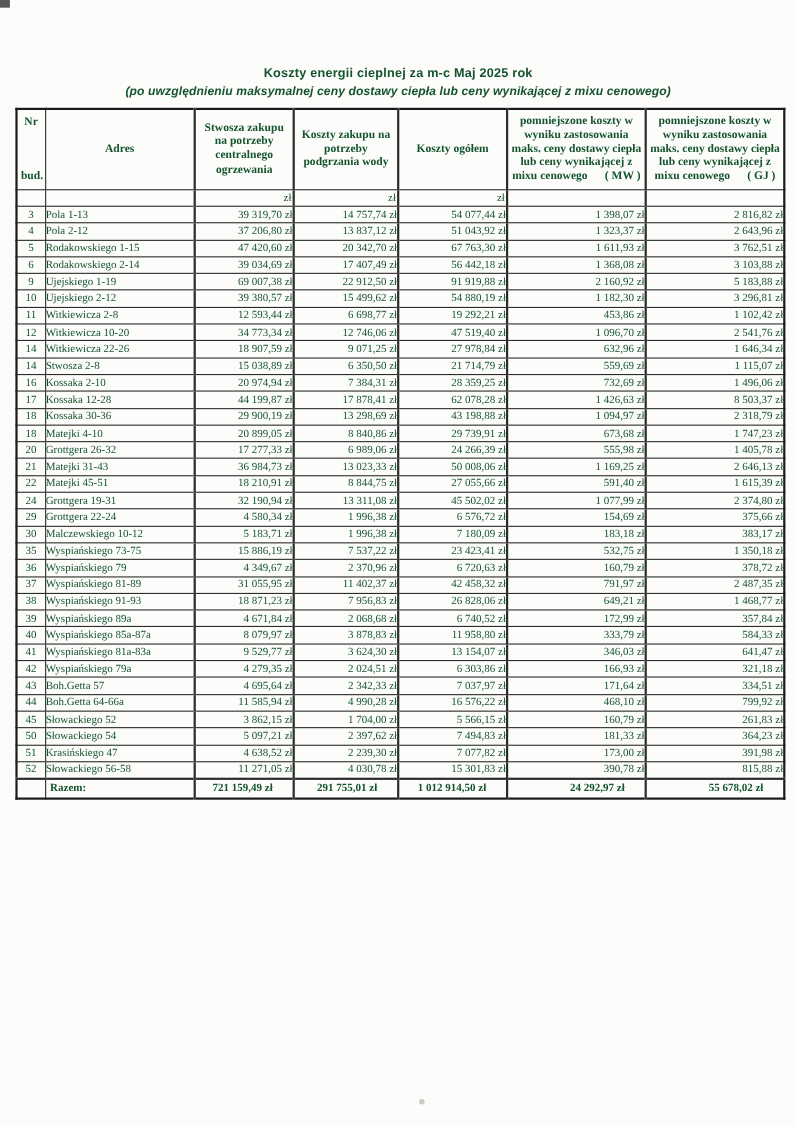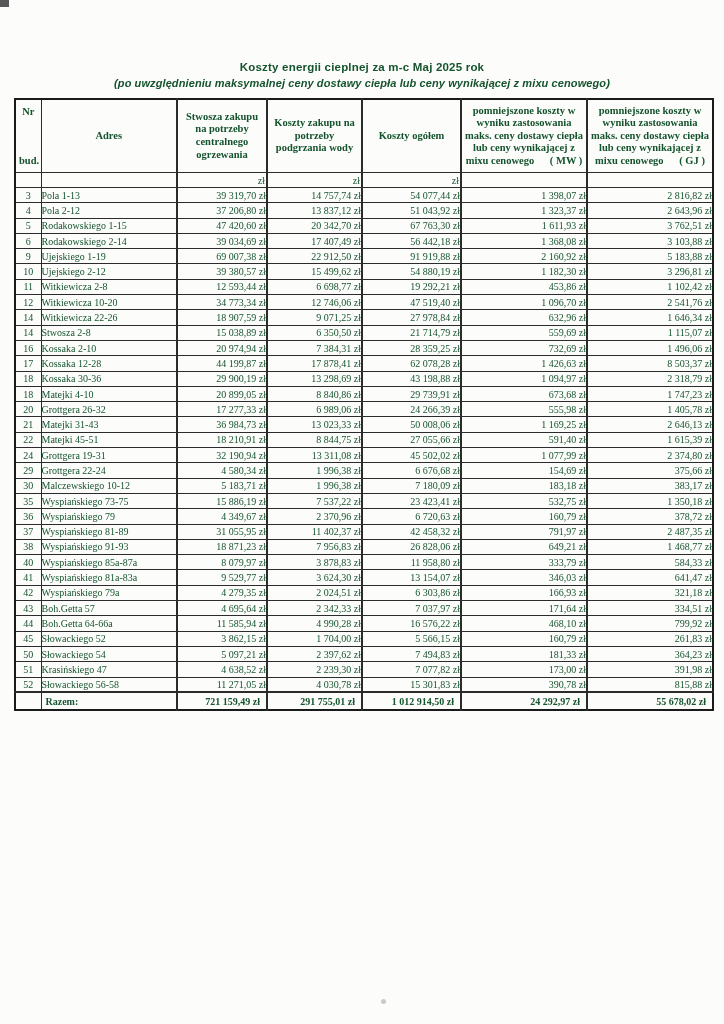--- a/index.html
+++ b/index.html
@@ -36,21 +36,21 @@
   tr.unit-row{height:15px;}
   tr.unit-row td{font-size:10px;text-align:right;font-weight:normal;}
   tr.data{height:15.3px;}
   tr.data td{font-size:10px;padding:0;}
   td.nr{text-align:center;}
   td.adres{text-align:left;padding:0 2px 0 4px;}
   td.money{text-align:right;padding-right:6px;}
   tr.total-row{height:18px;}
   tr.total-row td{font-size:10px;font-weight:bold;border-top-width:2px;}
   tr.total-row td.label{text-align:left;padding-left:4px;}
-  tr.total-row td.money{text-align:right;padding-right:6px;}
+  tr.total-row td.money{text-align:right;padding-right:18px;}
 </style>
 </head>
 <body>
 
 <div class="page">
   <div class="scan-corner"></div>
   <div class="scan-dot"></div>
 
   <div class="doc-header">
     <div class="doc-title">Koszty energii cieplnej za m-c Maj 2025 rok</div>
@@ -259,21 +259,21 @@
           <td class="money thick-l">13 311,08 zł</td>
           <td class="money thick-l">45 502,02 zł</td>
           <td class="money thick-l">1 077,99 zł</td>
           <td class="money thick-l">2 374,80 zł</td>
         </tr>
         <tr class="data">
           <td class="nr">29</td>
           <td class="adres">Grottgera 22-24</td>
           <td class="money thick-l">4 580,34 zł</td>
           <td class="money thick-l">1 996,38 zł</td>
-          <td class="money thick-l">6 676,68 zł</td>
+          <td class="money thick-l">6 576,72 zł</td>
           <td class="money thick-l">154,69 zł</td>
           <td class="money thick-l">375,66 zł</td>
         </tr>
         <tr class="data">
           <td class="nr">30</td>
           <td class="adres">Malczewskiego 10-12</td>
           <td class="money thick-l">5 183,71 zł</td>
           <td class="money thick-l">1 996,38 zł</td>
           <td class="money thick-l">7 180,09 zł</td>
           <td class="money thick-l">183,18 zł</td>
@@ -307,20 +307,29 @@
           <td class="money thick-l">2 487,35 zł</td>
         </tr>
         <tr class="data">
           <td class="nr">38</td>
           <td class="adres">Wyspiańskiego 91-93</td>
           <td class="money thick-l">18 871,23 zł</td>
           <td class="money thick-l">7 956,83 zł</td>
           <td class="money thick-l">26 828,06 zł</td>
           <td class="money thick-l">649,21 zł</td>
           <td class="money thick-l">1 468,77 zł</td>
+        </tr>
+        <tr class="data">
+          <td class="nr">39</td>
+          <td class="adres">Wyspiańskiego 89a</td>
+          <td class="money thick-l">4 671,84 zł</td>
+          <td class="money thick-l">2 068,68 zł</td>
+          <td class="money thick-l">6 740,52 zł</td>
+          <td class="money thick-l">172,99 zł</td>
+          <td class="money thick-l">357,84 zł</td>
         </tr>
         <tr class="data">
           <td class="nr">40</td>
           <td class="adres">Wyspiańskiego 85a-87a</td>
           <td class="money thick-l">8 079,97 zł</td>
           <td class="money thick-l">3 878,83 zł</td>
           <td class="money thick-l">11 958,80 zł</td>
           <td class="money thick-l">333,79 zł</td>
           <td class="money thick-l">584,33 zł</td>
         </tr>

